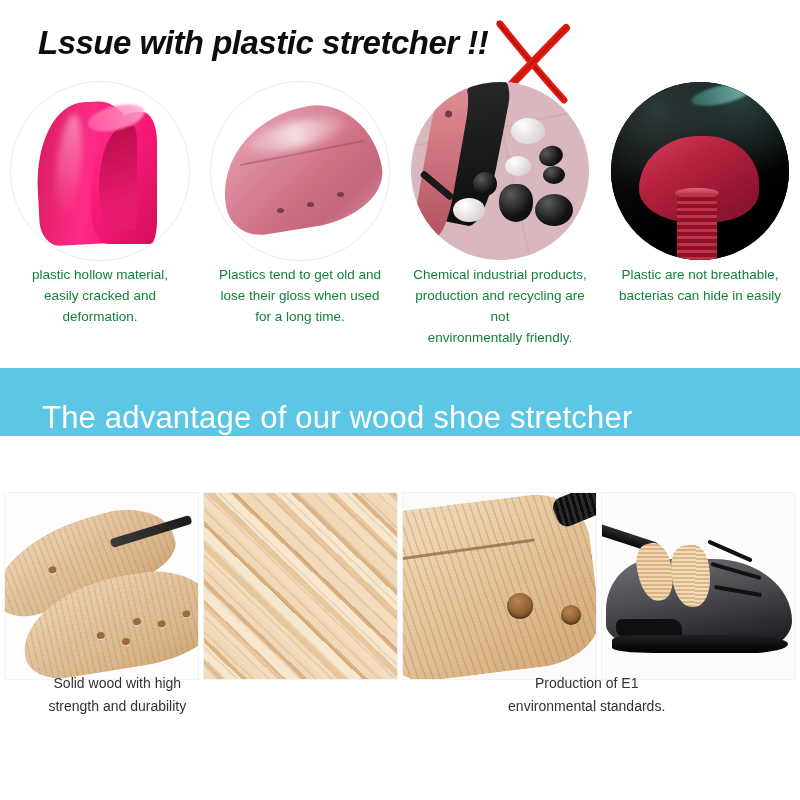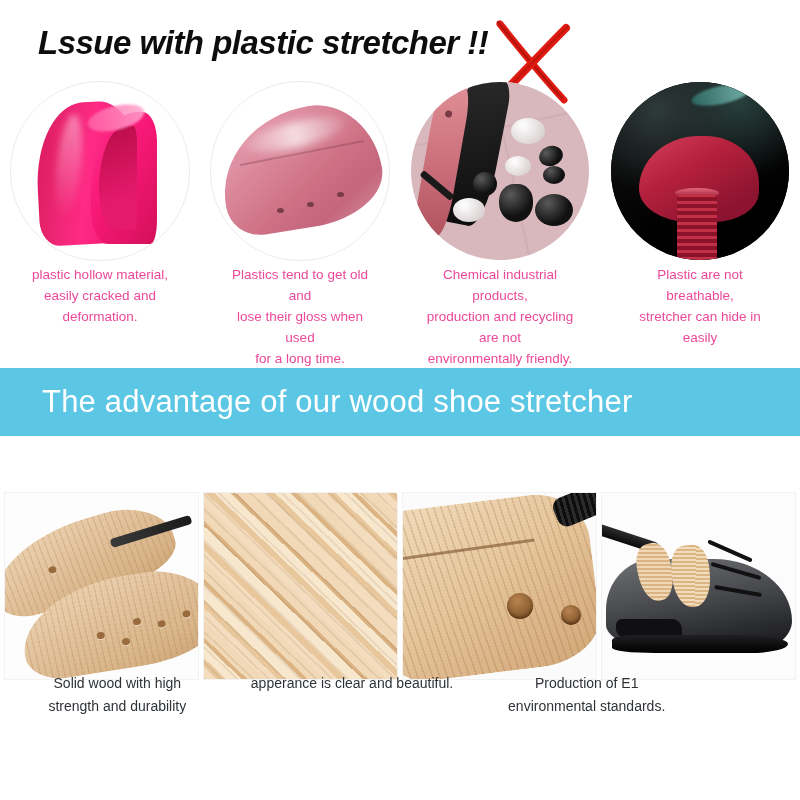--- a/index.html
+++ b/index.html
@@ -152,28 +152,28 @@
   .sr-screwtop{
     position:absolute;left:64px;top:106px;width:44px;height:10px;
     background:linear-gradient(180deg,#e2687c,#9d1a33);border-radius:50%;
   }
 
   
   .bad-caps{
     position:absolute;left:0;top:264px;width:800px;height:96px;display:flex;
   }
   .bad-caps .cap-cell{
-    flex:1 1 0;padding:0 24px;box-sizing:border-box;
-    text-align:center;font-size:13.5px;line-height:21px;color:#ec4899;
+    flex:1 1 0;padding:0 12px;box-sizing:border-box;
+    text-align:center;font-size:13.5px;line-height:21px;color:#15803d;
   }
 
   
   .banner{
     position:absolute;left:0;top:368px;width:800px;height:68px;
-    background:#5cc7e4;display:flex;align-items:center;
+    background:#5cc7e4;display:flex;align-items:flex-end;
   }
   .banner-text{
     margin-left:42px;color:#ffffff;font-size:31px;font-weight:400;
     letter-spacing:.2px;white-space:nowrap;
     font-family:"Liberation Sans", sans-serif;
   }
 
   
   .good-row{
     position:absolute;left:4px;top:492px;width:792px;height:188px;
@@ -377,21 +377,21 @@
         <div>lose their gloss when used</div>
         <div>for a long time.</div>
       </div>
       <div class="cap-cell">
         <div>Chemical industrial products,</div>
         <div>production and recycling are not</div>
         <div>environmentally friendly.</div>
       </div>
       <div class="cap-cell">
         <div>Plastic are not breathable,</div>
-        <div>stretcher can hide in easily</div>
+        <div>bacterias can hide in easily</div>
       </div>
     </div>
 
   </div>
 
   <div class="banner">
     <div class="banner-text">The advantage of our wood shoe stretcher</div>
   </div>
 
   <div class="good-row">
@@ -441,21 +441,20 @@
     </div>
 
   </div>
 
   <div class="good-caps">
     <div class="cap-cell">
       <div>Solid wood with high</div>
       <div>strength and durability</div>
     </div>
     <div class="cap-cell">
-      <div>apperance is clear and beautiful.</div>
     </div>
     <div class="cap-cell">
       <div>Production of E1</div>
       <div>environmental standards.</div>
     </div>
   </div>
 
 </div>
 
 </body></html>

